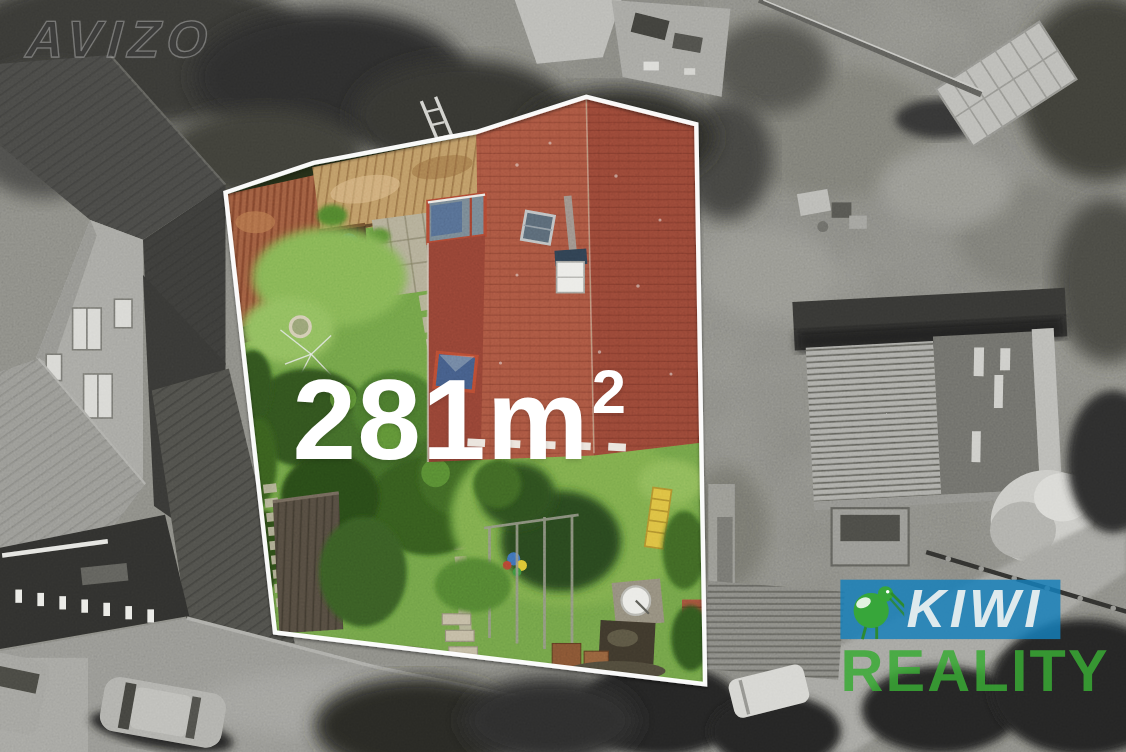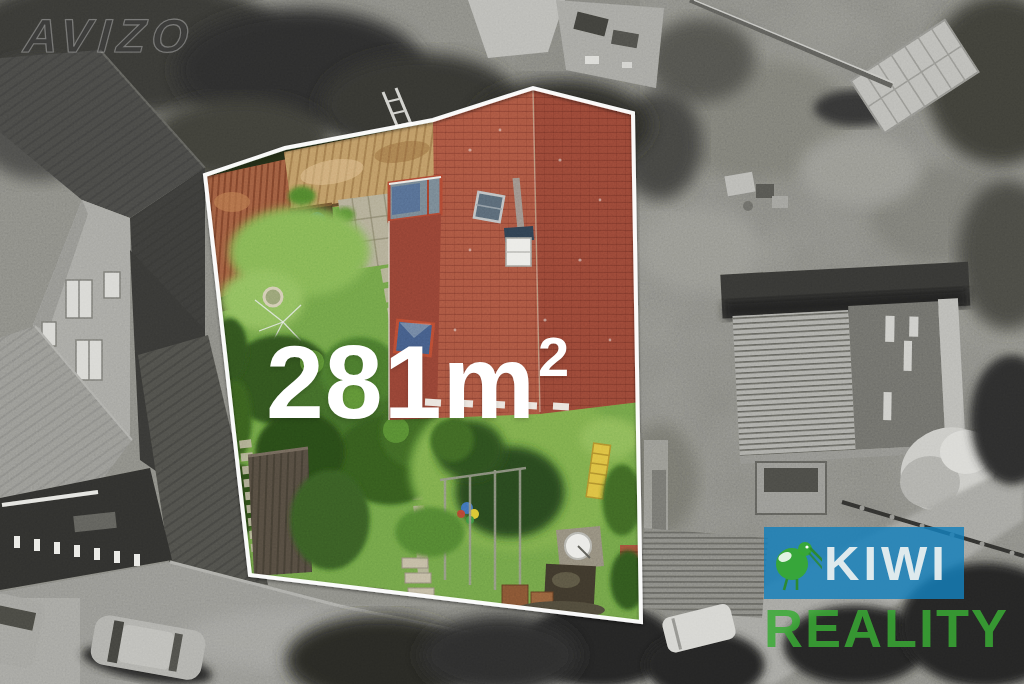--- a/index.html
+++ b/index.html
@@ -26,22 +26,22 @@
     color:#ffffff; font-size:104px; font-weight:600; letter-spacing:1px;
     text-shadow:0 2px 4px rgba(0,0,0,0.15);
     user-select:none;
     margin-top:16px;
   }
   .area-label .sup { font-size:56px; position:relative; top:-42px; margin-left:2px; }
 
   
   .brand { position:absolute; left:764px; top:527px; width:200px; user-select:none; }
   .brand-box {
-    height:72px; background:rgba(21,128,187,0.83);
-    display:flex; align-items:center; padding:0 4px; box-sizing:border-box;
+    height:54px; background:rgba(21,128,187,0.83);
+    display:flex; align-items:center; padding:0 4px; box-sizing:border-box;font-style:italic;
   }
   .brand-name {
     font-size:49px; font-weight:800; letter-spacing:4px; line-height:1;
     color:rgba(236,241,241,0.93); margin-left:2px;
   }
   .brand-sub {
     display:block; margin-top:2px; font-size:54px; font-weight:800; letter-spacing:2px;
     line-height:1; color:rgba(58,170,53,0.85);
   }
 </style>

